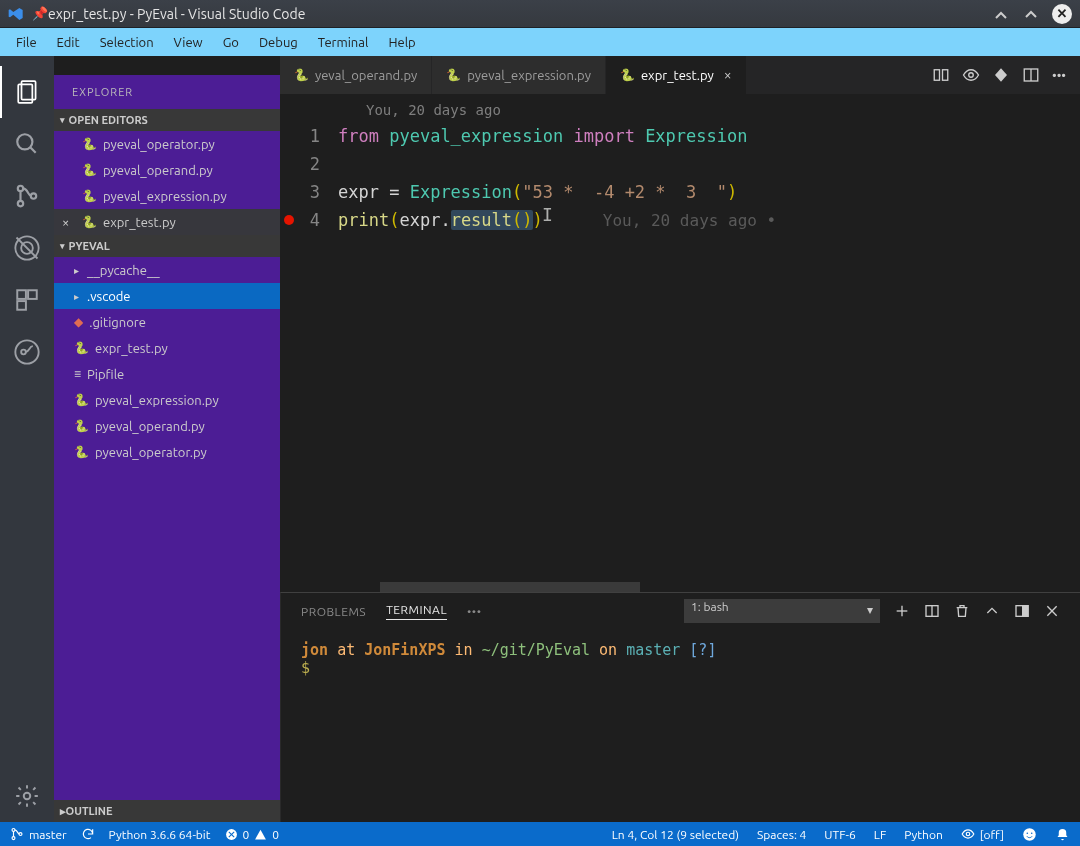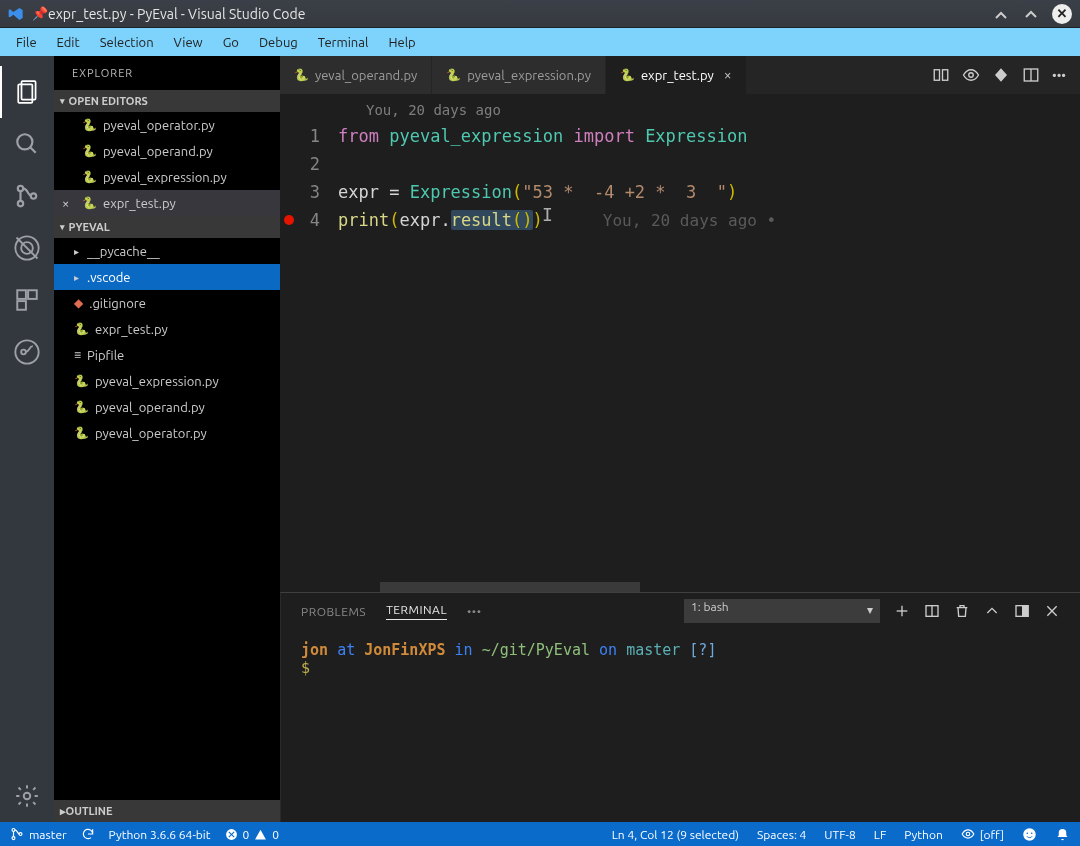--- a/index.html
+++ b/index.html
@@ -62,25 +62,26 @@
 .act-btn {
   width: 54px; height: 52px;
   display:flex; align-items:center; justify-content:center;
   color:#9da0a6; cursor:pointer;
 }
 .act-btn.active { color:#fff; border-left: 2px solid #fff; }
 .act-spacer { flex:1; }
 
 .sidebar {
   width: 226px;
-  background: #000000;
+  background: #4c1d95;
   display: flex;
   flex-direction: column;
   color: #ccc;
   font-size: 13px;
+  margin-top: 19px;
 }
 .sb-title { height: 34px; display:flex; align-items:center; padding: 0 18px; color:#bbb; letter-spacing:1px; font-size:11px; }
 .sb-section-h { background: #383838; height:22px; display:flex; align-items:center; padding: 0 6px; font-size:11px; font-weight:bold; color:#ccc;}
 .sb-section-h .chev { margin-right: 4px; font-size:9px;}
 .sb-item { height:26px; display:flex; align-items:center; padding-left: 28px; gap:6px; cursor:pointer; position:relative;}
 .sb-item.indent2 { padding-left: 20px; }
 .sb-item.selected-blue { background:#0a69c2; color:#fff;}
 .py-icon { color:#4d8fc9; font-size:12px; }
 .fld-icon { color:#ccc; font-size:10px; margin-right:2px;}
 .file-icon { font-size:12px; }
@@ -150,21 +151,21 @@
 .panel-right { margin-left:auto; display:flex; align-items:center; gap:14px;}
 .term-sel { background:#3c3c3c; color:#ccc; border:1px solid #3c3c3c; height:24px; width:196px; font-size:12px; padding: 0 6px; position:relative;}
 .term-sel::after { content:"▾"; position:absolute; right:6px; top:3px; color:#ccc;}
 .p-ico { cursor:pointer; color:#ccc; display:flex; }
 .terminal {
   flex:1; padding: 12px 20px;
   font-family: "Consolas","Menlo","DejaVu Sans Mono",monospace;
   font-size: 15px; color:#ccc;
 }
 .t-orange { color:#d08a3a; font-weight:bold;}
-.t-gray { color:#3b82f6;}
+.t-gray { color:#fdba74;}
 .t-green { color:#8ec07c;}
 .t-cyan { color:#5bb0b4;}
 .t-blue { color:#6fa8dc;}
 .t-yellow { color:#bcae4f;}
 
 .statusbar {
   height: 24px;
   background:#0a6bcb;
   color:#fff;
   display:flex; align-items:center;
@@ -506,21 +507,21 @@
       <span>0</span>
     </div>
     <div class="sb-right">
       <div class="sb-seg">
           <span>Ln 4, Col 12 (9 selected)</span>
         </div>
       <div class="sb-seg">
           <span>Spaces: 4</span>
         </div>
       <div class="sb-seg">
-          <span>UTF-8</span>
+          <span>UTF-6</span>
         </div>
       <div class="sb-seg">
           <span>LF</span>
         </div>
       <div class="sb-seg">
           <span>Python</span>
         </div>
       <div class="sb-seg">
         <svg width="14" height="14" viewBox="0 0 24 24" fill="none" stroke="currentColor" stroke-width="2">
             <path d="M2 12s4-7 10-7 10 7 10 7-4 7-10 7S2 12 2 12z"></path>

